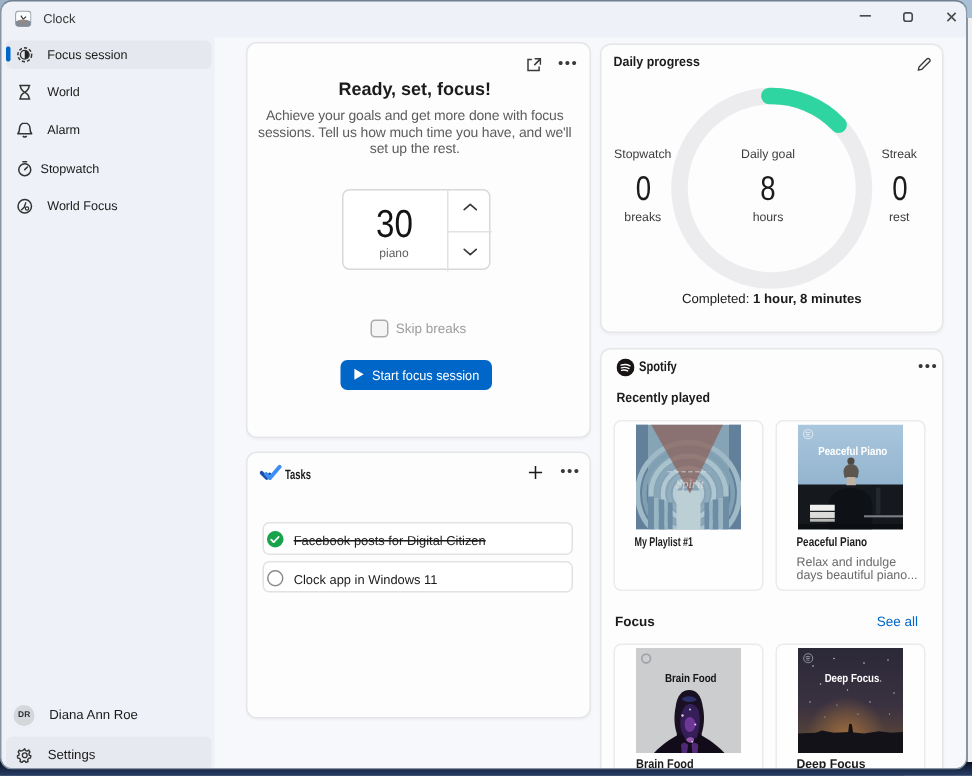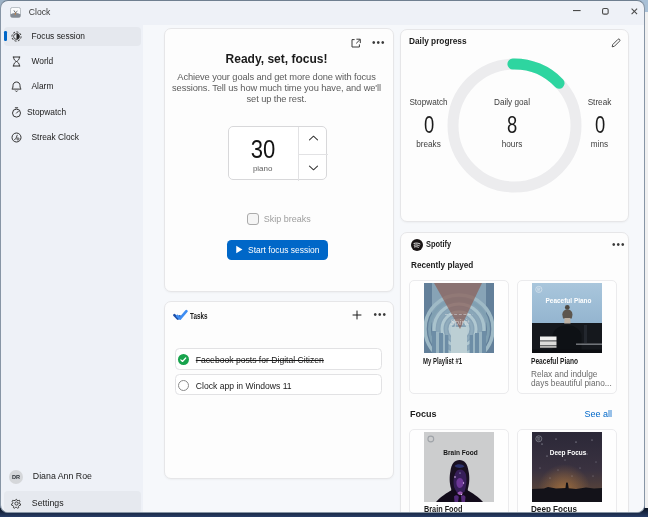--- a/index.html
+++ b/index.html
@@ -41,21 +41,21 @@
       </svg>
 
   <div class="abs" id="content"></div>
 
   <div class="abs" style="left:3px;top:26px;width:137px;height:19px;background:#e5e8ee;border-radius:4px"></div>
   <div class="abs" style="left:2.8px;top:29.8px;width:2.8px;height:10.4px;background:#0067c8;border-radius:1.3px"></div>
   <div class="t" style="left:30.5px;top:30px;font-size:8.4px;line-height:11px">Focus session</div>
   <div class="t" style="left:30.5px;top:55.2px;font-size:8.4px;line-height:11px">World</div>
   <div class="t" style="left:30.5px;top:80.4px;font-size:8.4px;line-height:11px">Alarm</div>
   <div class="t" style="left:26px;top:105.6px;font-size:8.4px;line-height:11px">Stopwatch</div>
-  <div class="t" style="left:30.5px;top:130.8px;font-size:8.4px;line-height:11px">Streak Clock</div>
+  <div class="t" style="left:30.5px;top:130.8px;font-size:8.4px;line-height:11px">World Focus</div>
 
   <svg class="abs" style="left:9.5px;top:30px" width="11" height="11" viewBox="0 0 11 11">
         <circle cx="5.5" cy="5.5" r="4.6" fill="none" stroke="#333" stroke-width="1" stroke-dasharray="2.1 1.4"></circle>
         <path d="M5.5 2.6 A2.9 2.9 0 0 1 5.5 8.4 Z" fill="#222"></path>
         <circle cx="5.5" cy="5.5" r="2.9" fill="none" stroke="#333" stroke-width="0.9"></circle>
       </svg>
   <svg class="abs" style="left:9.5px;top:55.2px" width="11" height="11" viewBox="0 0 11 11">
         <path d="M2.2 1 h6.6 M2.2 10 h6.6 M2.6 1.2 c0 2.6 1.3 3.3 2.9 4.3 c-1.6 1-2.9 1.7-2.9 4.3 M8.4 1.2 c0 2.6-1.3 3.3-2.9 4.3 c1.6 1 2.9 1.7 2.9 4.3" fill="none" stroke="#333" stroke-width="1" stroke-linecap="round"></path>
       </svg>
   <svg class="abs" style="left:9.5px;top:80.4px" width="11" height="11" viewBox="0 0 11 11">
@@ -117,21 +117,22 @@
     <path d="M 65.9 6.02 A 61.5 61.5 0 0 1 112.1 25.2" fill="none" stroke="#2ed5a0" stroke-width="11" stroke-linecap="round"></path>
   </svg>
   <div class="t c" style="left:387.5px;top:97px;width:80px;font-size:8.2px;color:#3d3d3d">Stopwatch</div>
   <div class="t c" style="left:387.5px;top:112px;width:80px;font-size:23px;line-height:24px;transform:scaleX(0.8)">0</div>
   <div class="t c" style="left:387.5px;top:139px;width:80px;font-size:8.2px;color:#3d3d3d">breaks</div>
   <div class="t c" style="left:471px;top:97px;width:80px;font-size:8.2px;color:#3d3d3d">Daily goal</div>
   <div class="t c" style="left:471px;top:112px;width:80px;font-size:23px;line-height:24px;transform:scaleX(0.8)">8</div>
   <div class="t c" style="left:471px;top:139px;width:80px;font-size:8.2px;color:#3d3d3d">hours</div>
   <div class="t c" style="left:558.5px;top:97px;width:80px;font-size:8.2px;color:#3d3d3d">Streak</div>
   <div class="t c" style="left:558.5px;top:112px;width:80px;font-size:23px;line-height:24px;transform:scaleX(0.8)">0</div>
-  <div class="t c" style="left:558.5px;top:139px;width:80px;font-size:8.2px;color:#3d3d3d">mins</div>
+  <div class="t c" style="left:558.5px;top:139px;width:80px;font-size:8.2px;color:#3d3d3d">rest</div>
+  <div class="t c" style="left:399px;top:192.8px;width:229px;font-size:8.8px">Completed: <b>1 hour, 8 minutes</b></div>
 
   <div class="card" style="left:162.8px;top:300.2px;width:229.8px;height:177.6px"></div>
   <svg class="abs" style="left:171.5px;top:308px" width="15" height="12" viewBox="0 0 15 12">
         <path d="M1.4 6.2 L4.8 9.6 L6.8 7.4" fill="none" stroke="#1d4fa8" stroke-width="2.5" stroke-linecap="round" stroke-linejoin="round"></path>
         <path d="M4.4 7 L7 9.7 L13.4 2.2" fill="none" stroke="#3e8df2" stroke-width="2.6" stroke-linecap="round" stroke-linejoin="round"></path>
       </svg>
   <div class="t" style="left:189px;top:309.7px;font-size:9px;font-weight:bold;transform:scaleX(0.70);transform-origin:left">Tasks</div>
   <svg class="abs" style="left:351px;top:308.5px" width="10" height="10" viewBox="0 0 10 10">
         <path d="M5 0.6 V9.4 M0.6 5 H9.4" stroke="#1b1b1b" stroke-width="1"></path>
       </svg>

